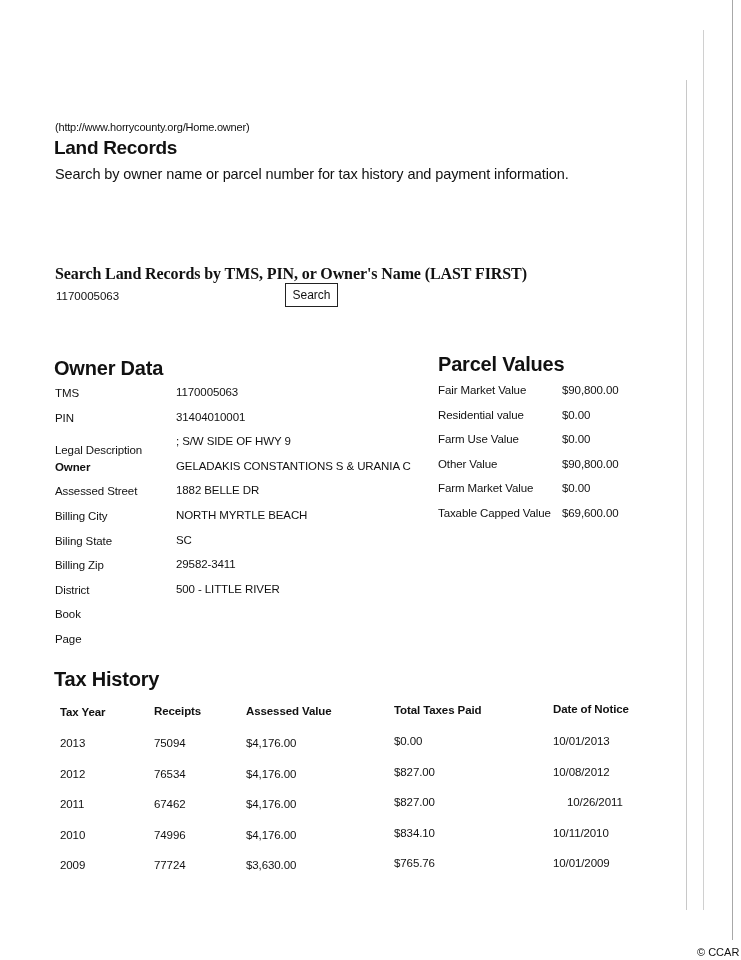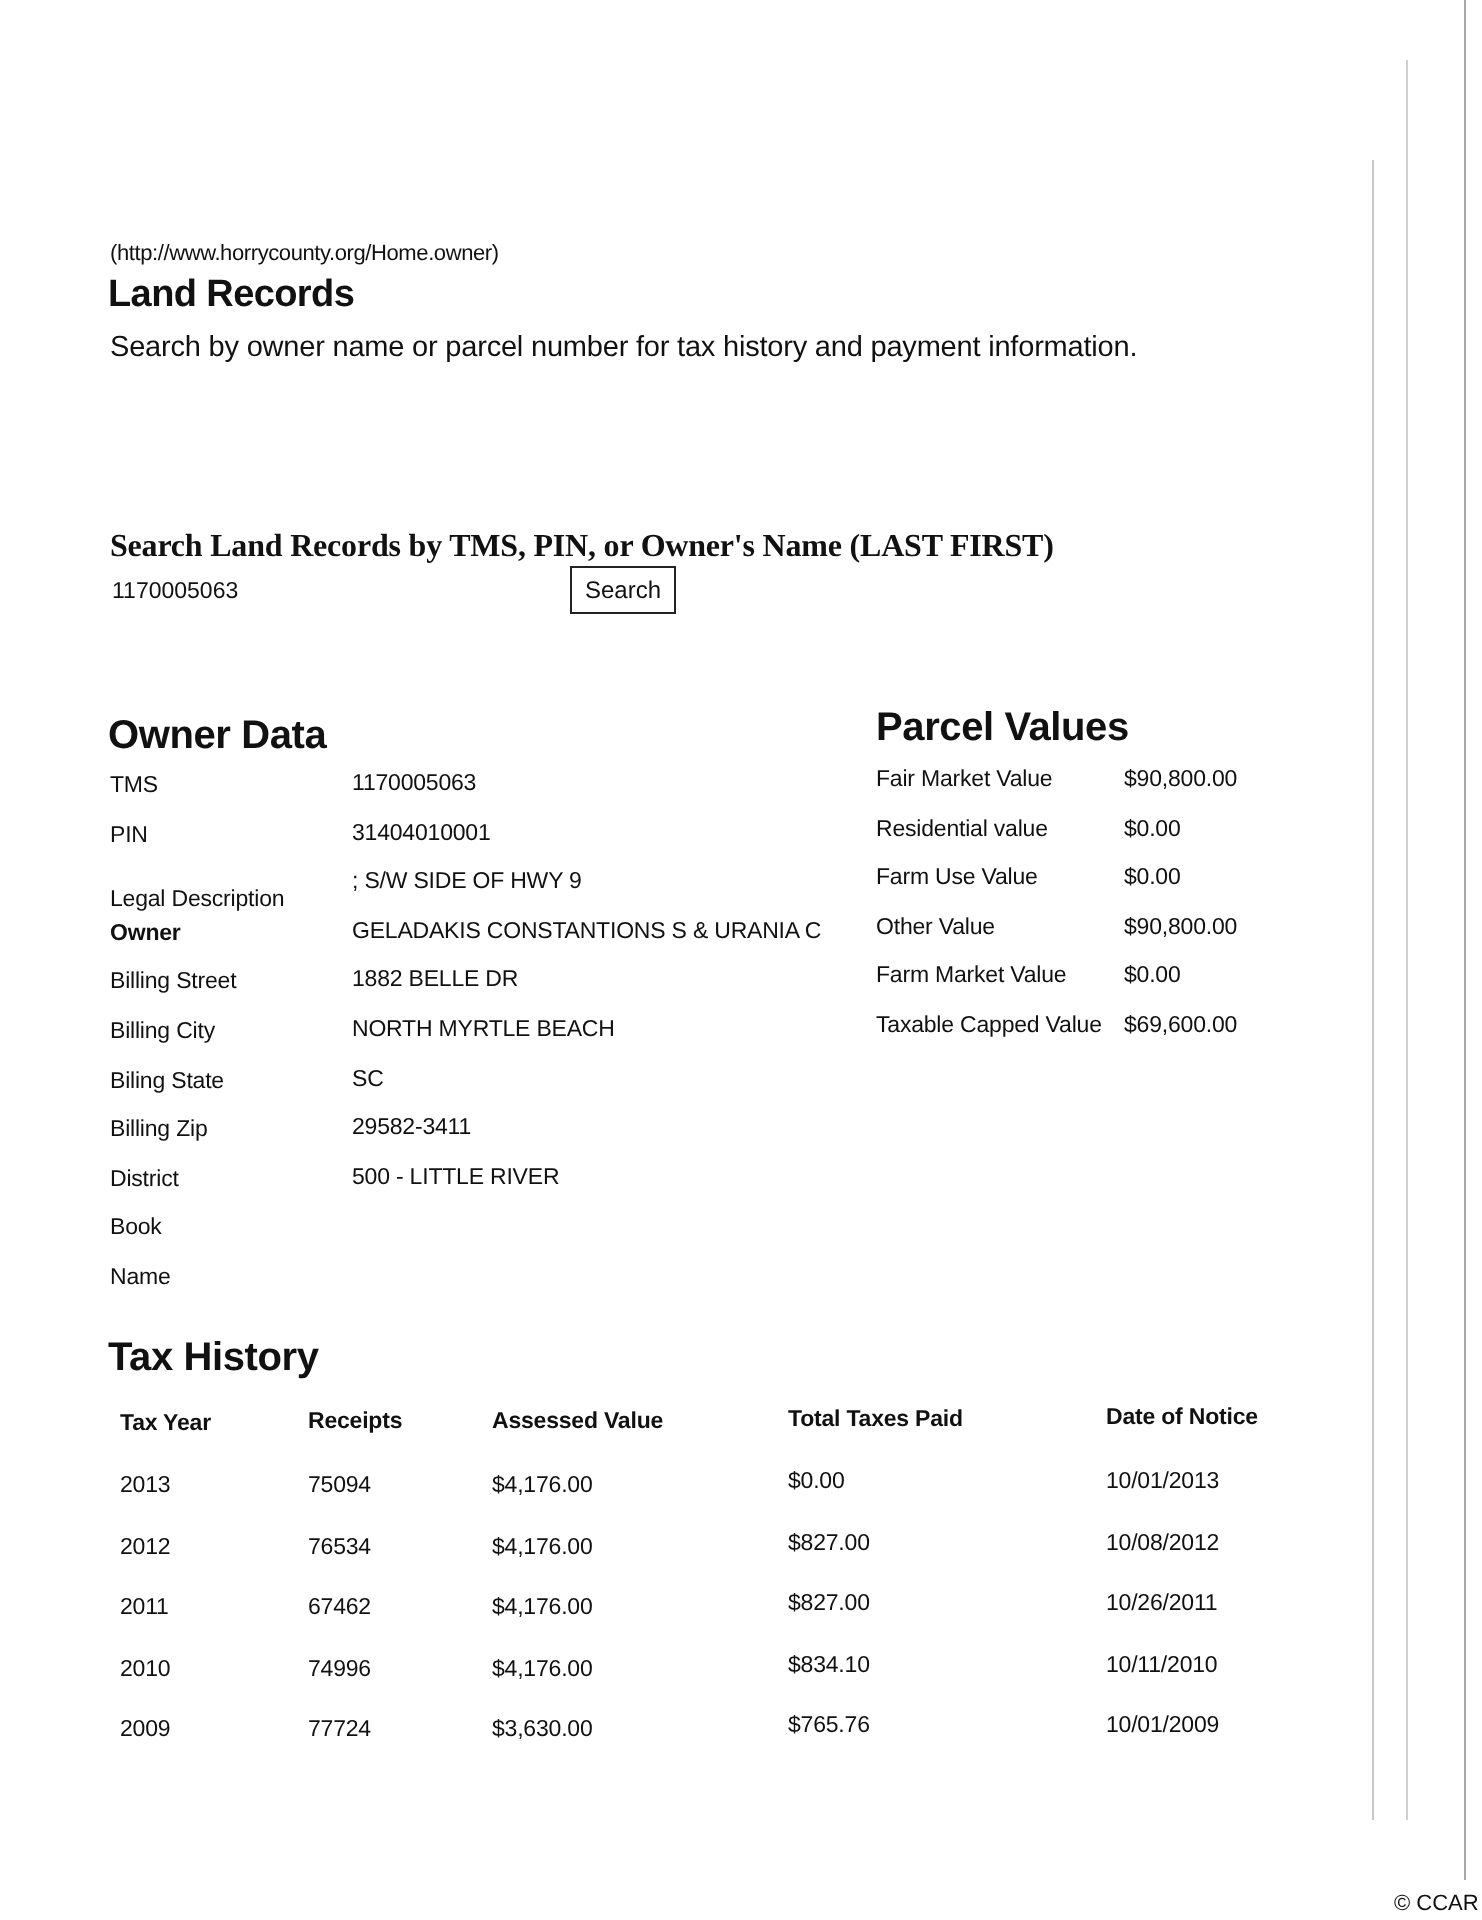--- a/index.html
+++ b/index.html
@@ -58,33 +58,33 @@
 <div class="abs section-heading owner-heading">Owner Data</div>
 <div id="owner-rows">
     <div class="abs kv-label" style="left: 55px; top: 387px; text-align: right;">TMS</div>
     <div class="abs kv-value" style="left: 176px; top: 386px;">1170005063</div>
     <div class="abs kv-label" style="left: 55px; top: 412px;">PIN</div>
     <div class="abs kv-value" style="left: 176px; top: 411px;">31404010001</div>
     <div class="abs kv-label" style="left: 55px; top: 444px;">Legal Description</div>
     <div class="abs kv-value" style="left: 176px; top: 435px;">; S/W SIDE OF HWY 9</div>
     <div class="abs kv-label" style="left: 55px; top: 461px; font-weight: bold;">Owner</div>
     <div class="abs kv-value" style="left: 176px; top: 460px;">GELADAKIS CONSTANTIONS S &amp; URANIA C</div>
-    <div class="abs kv-label" style="left: 55px; top: 485px;">Billing Street</div>
+    <div class="abs kv-label" style="left: 55px; top: 485px;">Assessed Street</div>
     <div class="abs kv-value" style="left: 176px; top: 484px;">1882 BELLE DR</div>
     <div class="abs kv-label" style="left: 55px; top: 510px;">Billing City</div>
     <div class="abs kv-value" style="left: 176px; top: 509px;">NORTH MYRTLE BEACH</div>
     <div class="abs kv-label" style="left: 55px; top: 535px;">Biling State</div>
     <div class="abs kv-value" style="left: 176px; top: 534px;">SC</div>
     <div class="abs kv-label" style="left: 55px; top: 559px;">Billing Zip</div>
     <div class="abs kv-value" style="left: 176px; top: 558px;">29582-3411</div>
     <div class="abs kv-label" style="left: 55px; top: 584px;">District</div>
     <div class="abs kv-value" style="left: 176px; top: 583px;">500 - LITTLE RIVER</div>
     <div class="abs kv-label" style="left: 55px; top: 608px;">Book</div>
     <div class="abs kv-value" style="left: 176px; top: 607px;"></div>
-    <div class="abs kv-label" style="left: 55px; top: 633px;">Name</div>
+    <div class="abs kv-label" style="left: 55px; top: 633px;">Page</div>
     <div class="abs kv-value" style="left: 176px; top: 632px;"></div>
   </div>
 
 <div class="abs section-heading parcel-heading">Parcel Values</div>
 <div id="parcel-rows">
     <div class="abs kv-label" style="left: 438px; top: 384px;">Fair Market Value</div>
     <div class="abs kv-value" style="left: 562px; top: 384px;">$90,800.00</div>
     <div class="abs kv-label" style="left: 438px; top: 409px;">Residential value</div>
     <div class="abs kv-value" style="left: 562px; top: 409px;">$0.00</div>
     <div class="abs kv-label" style="left: 438px; top: 433px;">Farm Use Value</div>
@@ -111,21 +111,21 @@
     <div class="abs cell" style="left: 553px; top: 735px;">10/01/2013</div>
     <div class="abs cell" style="left: 60px; top: 768px;">2012</div>
     <div class="abs cell" style="left: 154px; top: 768px;">76534</div>
     <div class="abs cell" style="left: 246px; top: 768px;">$4,176.00</div>
     <div class="abs cell" style="left: 394px; top: 766px;">$827.00</div>
     <div class="abs cell" style="left: 553px; top: 766px;">10/08/2012</div>
     <div class="abs cell" style="left: 60px; top: 798px;">2011</div>
     <div class="abs cell" style="left: 154px; top: 798px;">67462</div>
     <div class="abs cell" style="left: 246px; top: 798px;">$4,176.00</div>
     <div class="abs cell" style="left: 394px; top: 796px;">$827.00</div>
-    <div class="abs cell" style="left: 553px; top: 796px;">10/26/2011</div>
+    <div class="abs cell" style="left: 567px; top: 796px;">10/26/2011</div>
     <div class="abs cell" style="left: 60px; top: 829px;">2010</div>
     <div class="abs cell" style="left: 154px; top: 829px;">74996</div>
     <div class="abs cell" style="left: 246px; top: 829px;">$4,176.00</div>
     <div class="abs cell" style="left: 394px; top: 827px;">$834.10</div>
     <div class="abs cell" style="left: 553px; top: 827px;">10/11/2010</div>
     <div class="abs cell" style="left: 60px; top: 859px;">2009</div>
     <div class="abs cell" style="left: 154px; top: 859px;">77724</div>
     <div class="abs cell" style="left: 246px; top: 859px;">$3,630.00</div>
     <div class="abs cell" style="left: 394px; top: 857px;">$765.76</div>
     <div class="abs cell" style="left: 553px; top: 857px;">10/01/2009</div>

